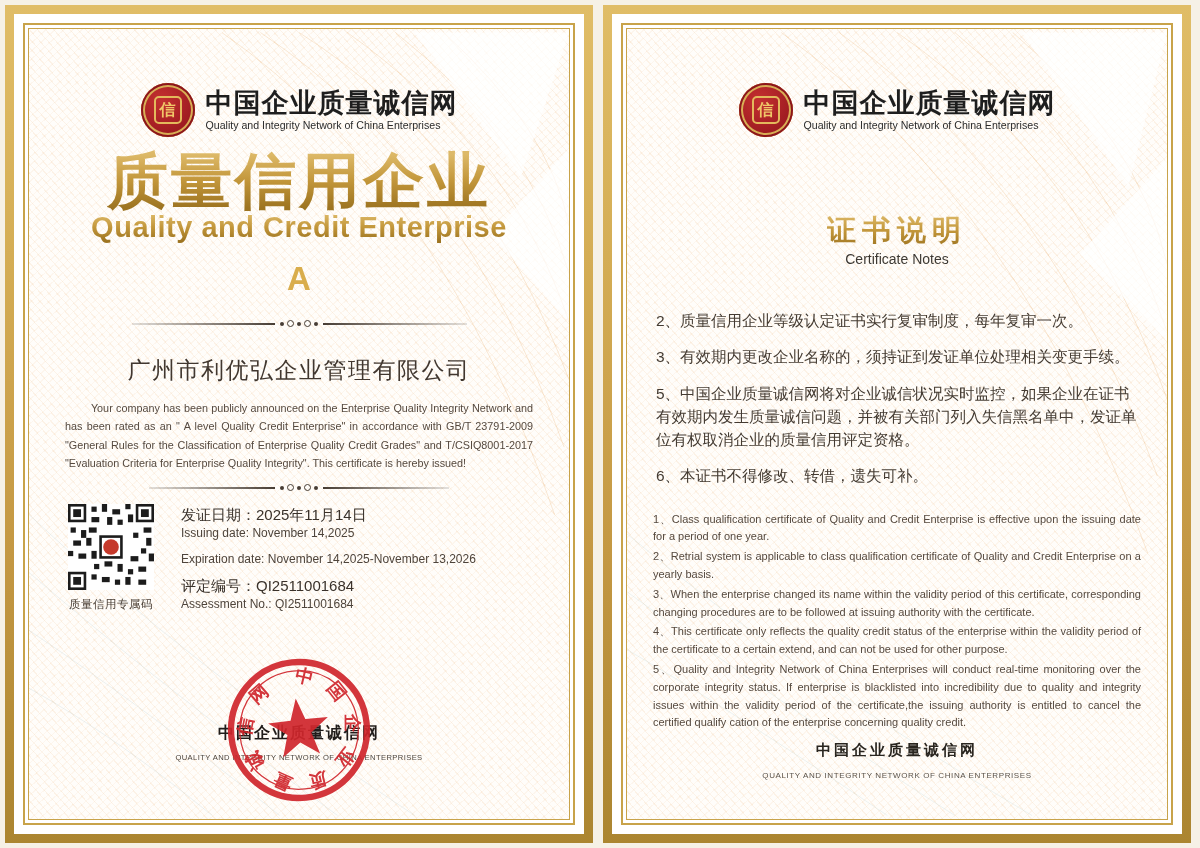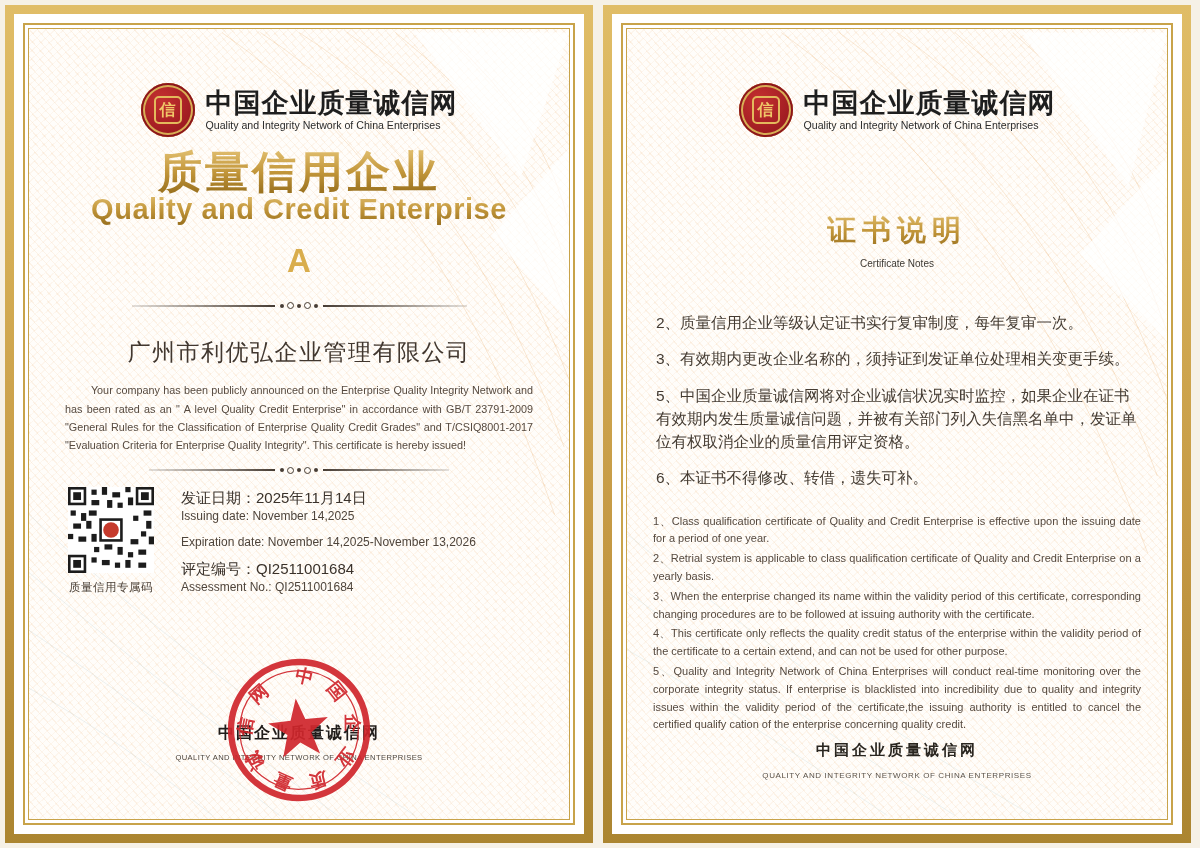--- a/index.html
+++ b/index.html
@@ -25,21 +25,21 @@
     box-shadow:inset 0 0 0 2px #8c151b, inset 0 0 0 4px #d8ae55;
     display:flex;align-items:center;justify-content:center;}
   .emblem-square{width:24px;height:24px;border:2px solid #e3b95c;border-radius:5px;
     display:flex;align-items:center;justify-content:center;color:#f0c768;font-size:16px;font-weight:bold;}
   .brand-cn{font-size:27px;font-weight:bold;color:#1e1e1e;letter-spacing:1px;line-height:1.05;}
   .brand-en{font-size:10.6px;color:#2b2b2b;margin-top:2px;}
 
   .gold-text{background:linear-gradient(180deg,#ddb968 8%,#c2963a 50%,#9d7421 92%);
     -webkit-background-clip:text;background-clip:text;color:transparent;}
 
-  .main-title{margin-top:12px;font-size:44px;font-weight:800;letter-spacing:3px;line-height:1.05;}
+  .main-title{margin-top:12px;font-size:61px;font-weight:800;letter-spacing:3px;line-height:1.05;}
   .main-sub{font-size:29px;font-weight:800;letter-spacing:.5px;margin-top:-2px;}
   .grade{margin-top:16px;font-size:33px;font-weight:800;color:#d9ad4c;}
 
   .divider{width:335px;display:flex;align-items:center;gap:5px;margin-top:22px;}
   .divider .line{flex:1;height:2px;background:#473d34;}
   .divider .line.l{background:linear-gradient(90deg,rgba(71,61,52,.15),#473d34);}
   .divider .line.r{background:linear-gradient(270deg,rgba(71,61,52,.15),#473d34);}
   .orn{display:flex;align-items:center;gap:3px;}
   .orn i{display:block;border-radius:50%;}
   .orn .ring{width:7px;height:7px;border:1.5px solid #473d34;box-sizing:border-box;}
@@ -61,21 +61,21 @@
   .meta-en{font-size:12px;color:#4e443b;margin-top:1px;}
 
   .seal-text{position:absolute;left:0;right:0;top:694px;text-align:center;}
   .seal-org-cn{font-size:16px;font-weight:bold;color:#201c1a;letter-spacing:2px;}
   .seal-org-en{font-size:7.6px;color:#4c453e;letter-spacing:.4px;margin-top:9px;}
   .seal-wrap{position:absolute;left:50%;top:622px;transform:translateX(-50%) rotate(-6deg);
     width:158px;height:158px;opacity:.92;}
 
   
   .notes-title{margin-top:74px;font-size:29px;font-weight:800;letter-spacing:6px;}
-  .notes-title-en{font-size:10px;color:#3d3933;margin-top:7px;}
+  .notes-title-en{font-size:14px;color:#3d3933;}
   .notes-cn{width:482px;margin-top:42px;}
   .note-cn{font-size:15.5px;color:#443b32;line-height:1.5;margin-bottom:13px;}
   .notes-en{width:488px;margin-top:10px;}
   .note-en{font-size:11px;color:#55493f;line-height:1.62;text-align:justify;margin-bottom:2px;}
   .footer{position:absolute;left:0;right:0;top:712px;text-align:center;}
   .footer-cn{font-size:15px;font-weight:bold;color:#29251f;letter-spacing:3px;}
   .footer-en{font-size:8px;color:#5b534a;letter-spacing:.6px;margin-top:11px;}
 </style>
 </head>
 <body>

